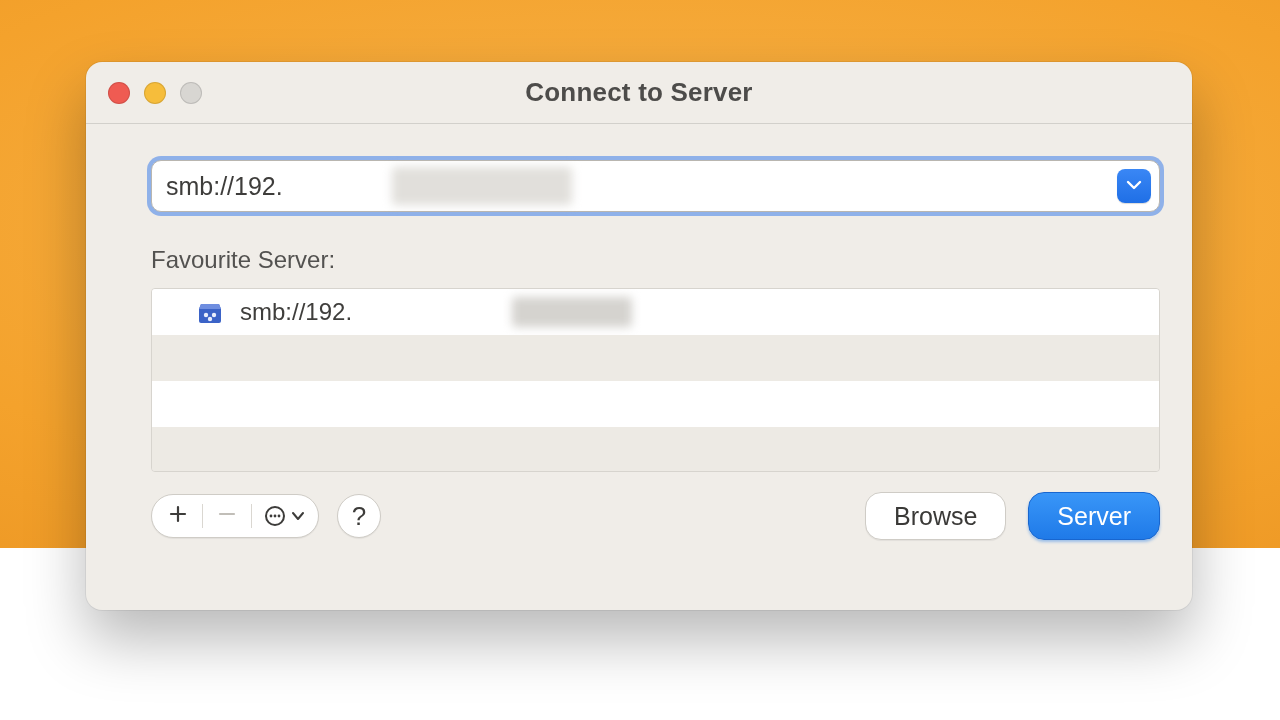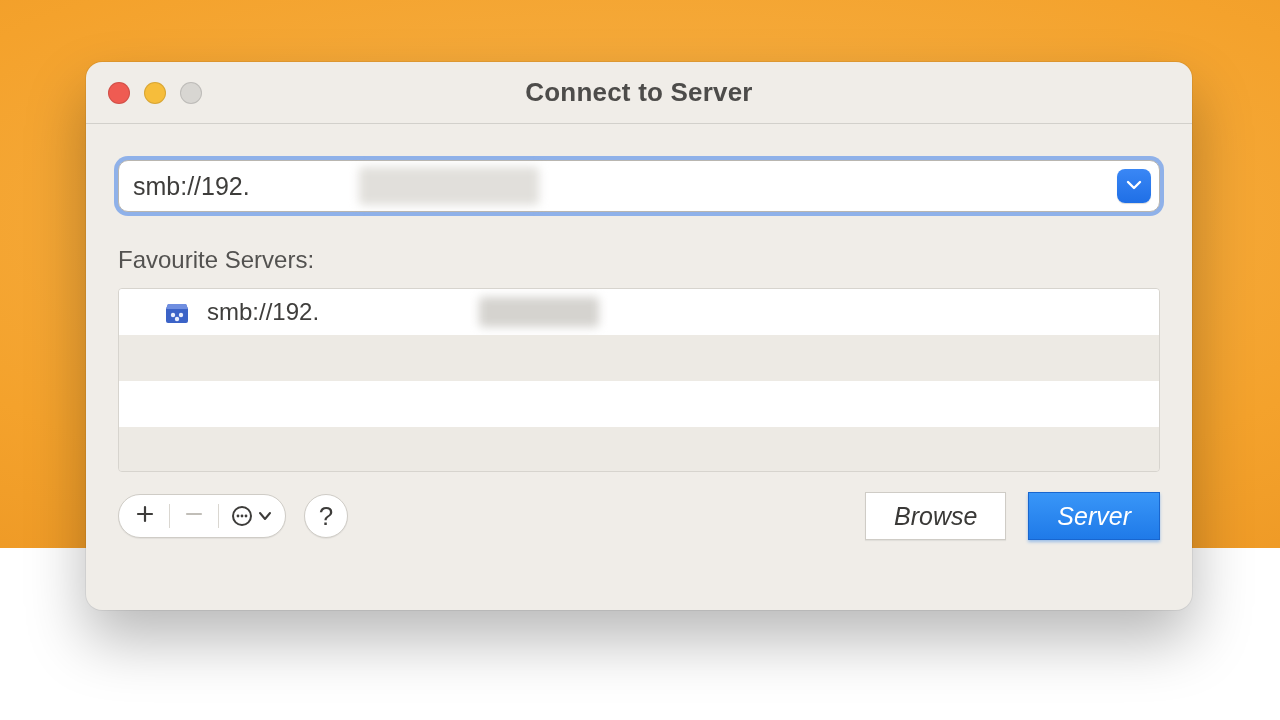--- a/index.html
+++ b/index.html
@@ -50,20 +50,21 @@
     font-weight: 600;
     color: #4d4c4a;
     letter-spacing: .2px;
   }
 
   .content {
     padding: 36px 32px 24px 32px;
     display: flex;
     flex-direction: column;
     flex: 1;
+    margin-left: 33px;
   }
 
   
   .combo {
     position: relative;
     height: 52px;
     border-radius: 10px;
     background: #fff;
     border: 1px solid #b9b6b0;
     box-shadow: 0 0 0 4px rgba(63,128,234,.55);
@@ -176,30 +177,29 @@
     border: 1px solid #cfccc6;
     margin-left: 18px;
     display: flex; align-items: center; justify-content: center;
     font-size: 26px; color: #3d3c3a;
     box-shadow: 0 1px 1px rgba(0,0,0,.06);
     cursor: pointer;
   }
   .spacer { flex: 1; }
   .btn {
     height: 48px;
-    border-radius: 0;
+    border-radius: 16px;
     font-size: 25px;
     padding: 0 28px;
     display: inline-flex; align-items: center; justify-content: center;
     cursor: pointer;
     border: 1px solid #cfccc6;
     background: #ffffff;
     color: #3a3937;
     box-shadow: 0 1px 1px rgba(0,0,0,.06);
-    font-style: italic;
   }
   .btn + .btn { margin-left: 22px; }
   .btn.primary {
     background: linear-gradient(#3996f8, #1f7ae8);
     border: 1px solid #1866cf;
     color: #ffffff;
     font-weight: 500;
     box-shadow: 0 2px 3px rgba(31,122,232,.4);
   }
 </style>
@@ -225,21 +225,21 @@
         <div class="blur"></div>
         <div class="combo-btn">
           <span>
             <svg viewBox="0 0 16 12">
                 <path d="M2 3 L8 9 L14 3" fill="none" stroke="#ffffff" stroke-width="2.4" stroke-linecap="round" stroke-linejoin="round"></path>
               </svg>
           </span>
         </div>
       </div>
 
-      <div class="section-label">Favourite Servers:</div>
+      <div class="section-label">Favourite Server:</div>
 
       <div class="list">
         <div class="row">
           <span class="icon-slot">
             <svg viewBox="0 0 28 28" width="28" height="28">
               <path d="M5 6 h18 l2 5 v12 a2 2 0 0 1 -2 2 h-18 a2 2 0 0 1 -2 -2 v-12 z" fill="#3b63c7"></path>
               <path d="M5 6 h18 l2 5 h-22 z" fill="#6f8ee0"></path>
               <circle cx="10" cy="17" r="2.2" fill="#e9eefc"></circle>
               <circle cx="18" cy="17" r="2.2" fill="#e9eefc"></circle>
               <circle cx="14" cy="21" r="2.2" fill="#e9eefc"></circle>

